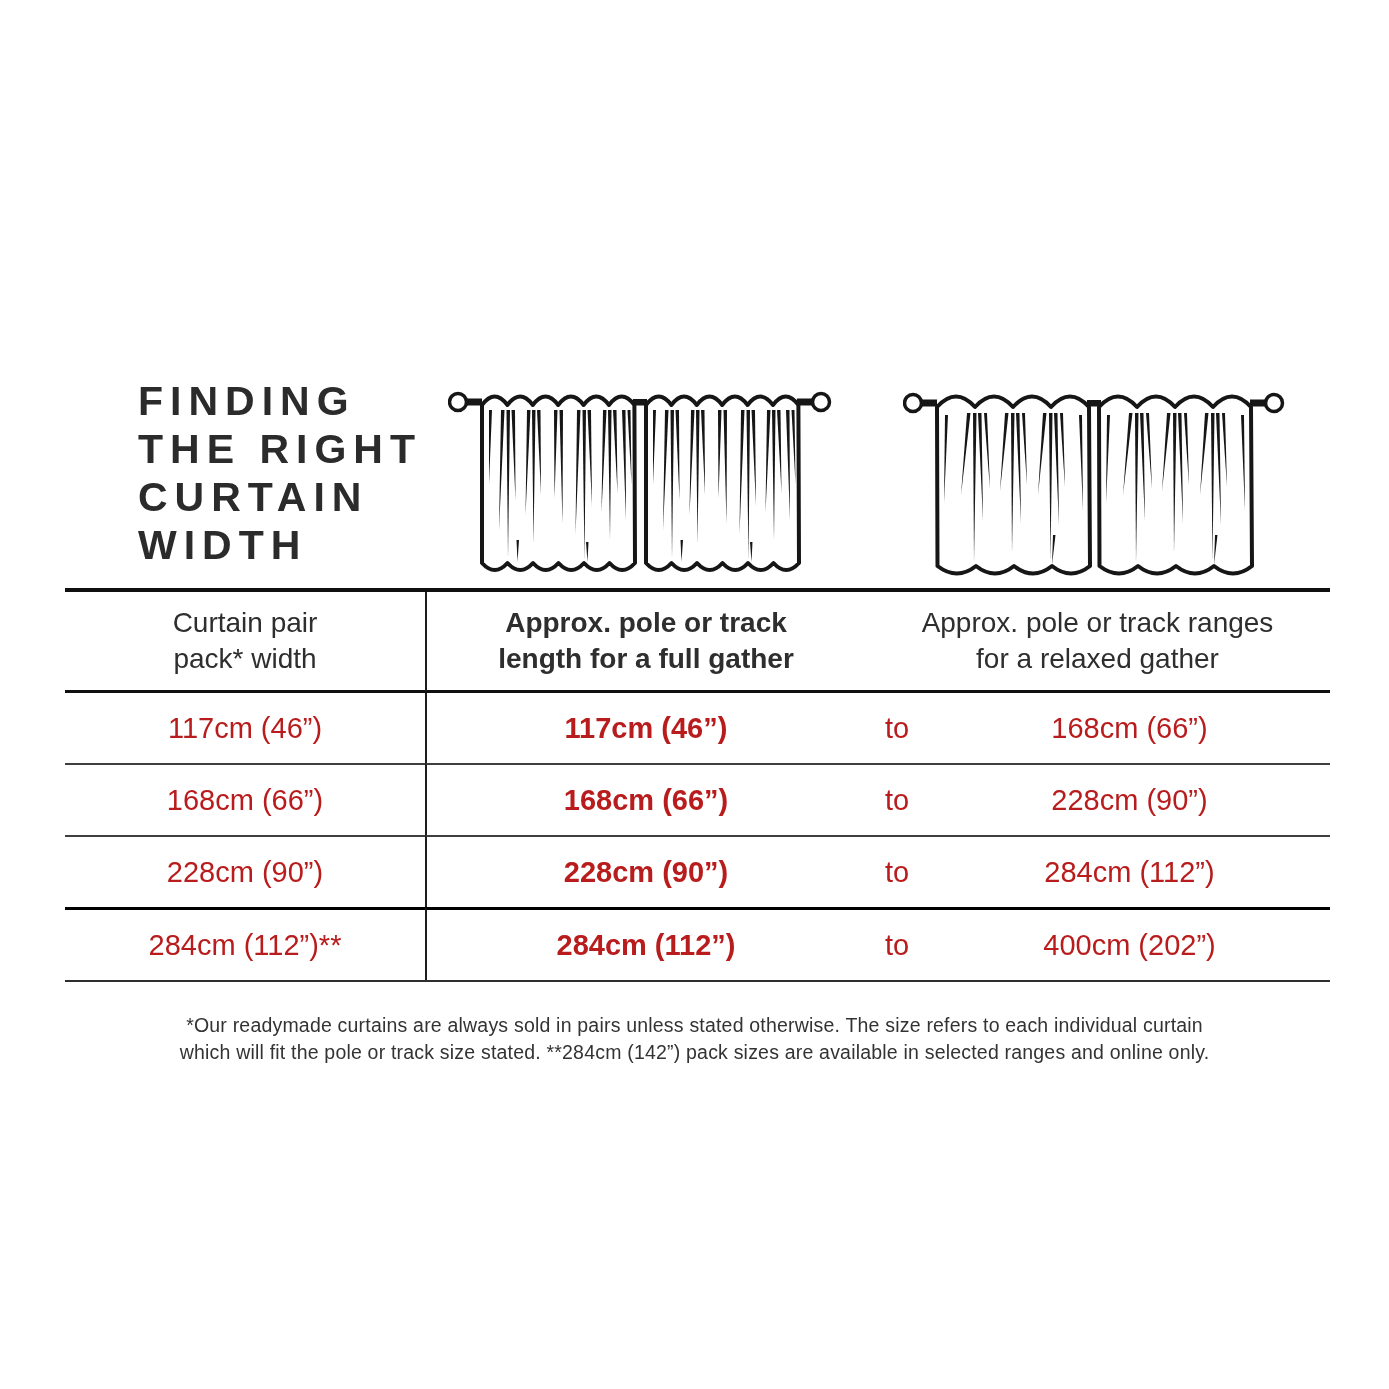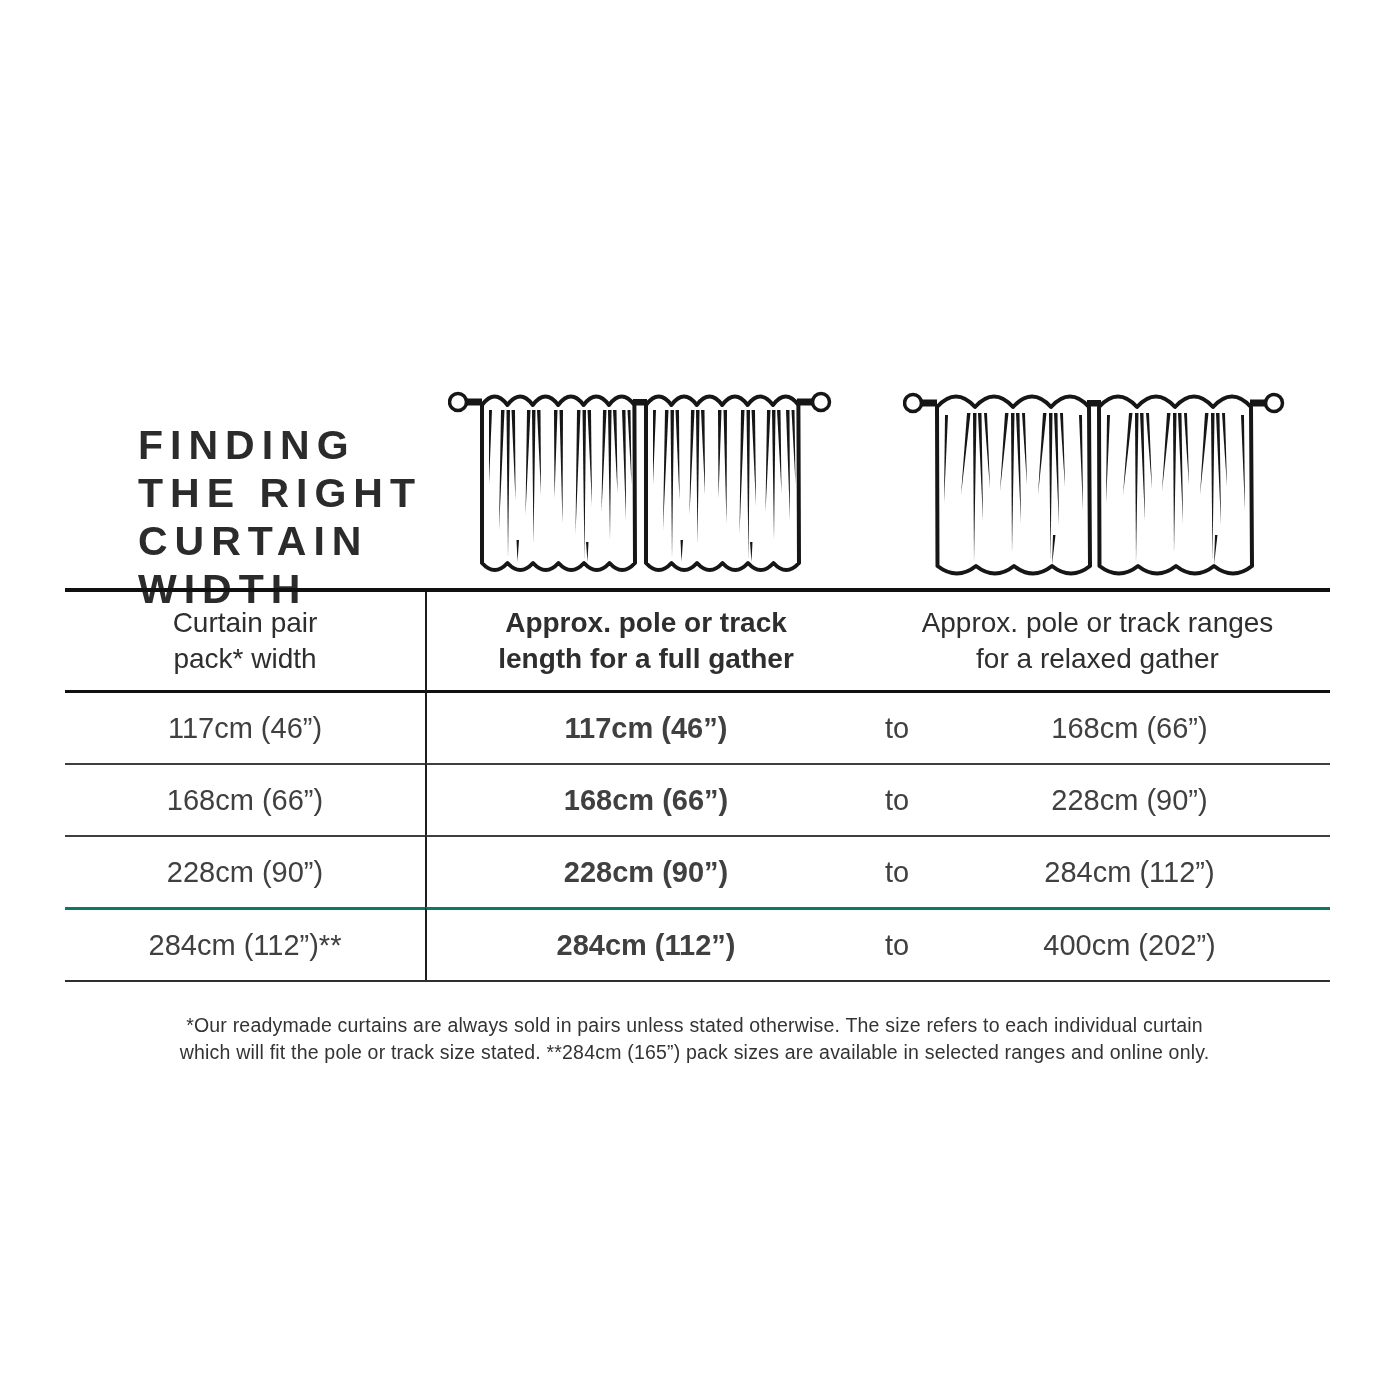--- a/index.html
+++ b/index.html
@@ -8,21 +8,21 @@
     background:#ffffff;
     font-family:"Liberation Sans", sans-serif;
     position:relative;
     color:#333;
   }
   .canvas{position:absolute;inset:0;width:1389px;height:1389px;background:#fff;overflow:hidden;}
 
   .title{
     position:absolute;left:138px;top:377px;
     font-size:41px;font-weight:bold;letter-spacing:7px;
-    line-height:48px;color:#2b2b2b;white-space:pre-line;margin-top:44px;
+    line-height:48px;color:#2b2b2b;white-space:pre-line;
   }
 
   .illus{position:absolute;}
   .illus1{left:448px;top:372px;width:390px;height:210px;}
   .illus2{left:903px;top:373px;width:385px;height:205px;}
 
   .size-table{
     position:absolute;left:65px;top:588px;width:1265px;
     display:grid;
     grid-template-columns:360px 440px 64px 401px;
@@ -32,28 +32,28 @@
   .size-table .hrow{display:contents;}
   .size-table .row{display:contents;}
   .th{
     height:98px;display:flex;align-items:center;justify-content:center;
     text-align:center;font-size:28px;line-height:36px;color:#2e2e2e;
     white-space:pre-line;border-bottom:3px solid #101010;
   }
   .th.span2{grid-column:3 / 5;}
   .td{
     height:70px;display:flex;align-items:center;justify-content:center;
-    font-size:29px;color:#404040;white-space:pre;
+    font-size:29px;color:#b91c1c;white-space:pre;
   }
   
   .col-divider{border-left:2px solid #1d1d1d;font-weight:bold;}
   
   .row.sep-thin > .td{border-top:2px solid #3f3f3f;}
   
-  .row.sep-gray > .td{border-top:3px solid #0f766e;}
+  .row.sep-gray > .td{border-top:3px solid #000000;}
 
   .footnote{
     position:absolute;left:0;width:1389px;top:1012px;
     text-align:center;font-size:19.5px;line-height:27px;color:#333;
     white-space:pre-line;letter-spacing:0.2px;
   }
 </style>
 </head>
 <body>
 
@@ -163,15 +163,15 @@
 
     <div class="row sep-gray">
       <div class="td">284cm (112”)**</div>
       <div class="td col-divider">284cm (112”)</div>
       <div class="td">to</div>
       <div class="td">400cm (202”)</div>
     </div>
   </div>
 
   <div class="footnote">*Our readymade curtains are always sold in pairs unless stated otherwise. The size refers to each individual curtain
-which will fit the pole or track size stated. **284cm (165”) pack sizes are available in selected ranges and online only.</div>
+which will fit the pole or track size stated. **284cm (142”) pack sizes are available in selected ranges and online only.</div>
 
 </div>
 
 </body></html>

